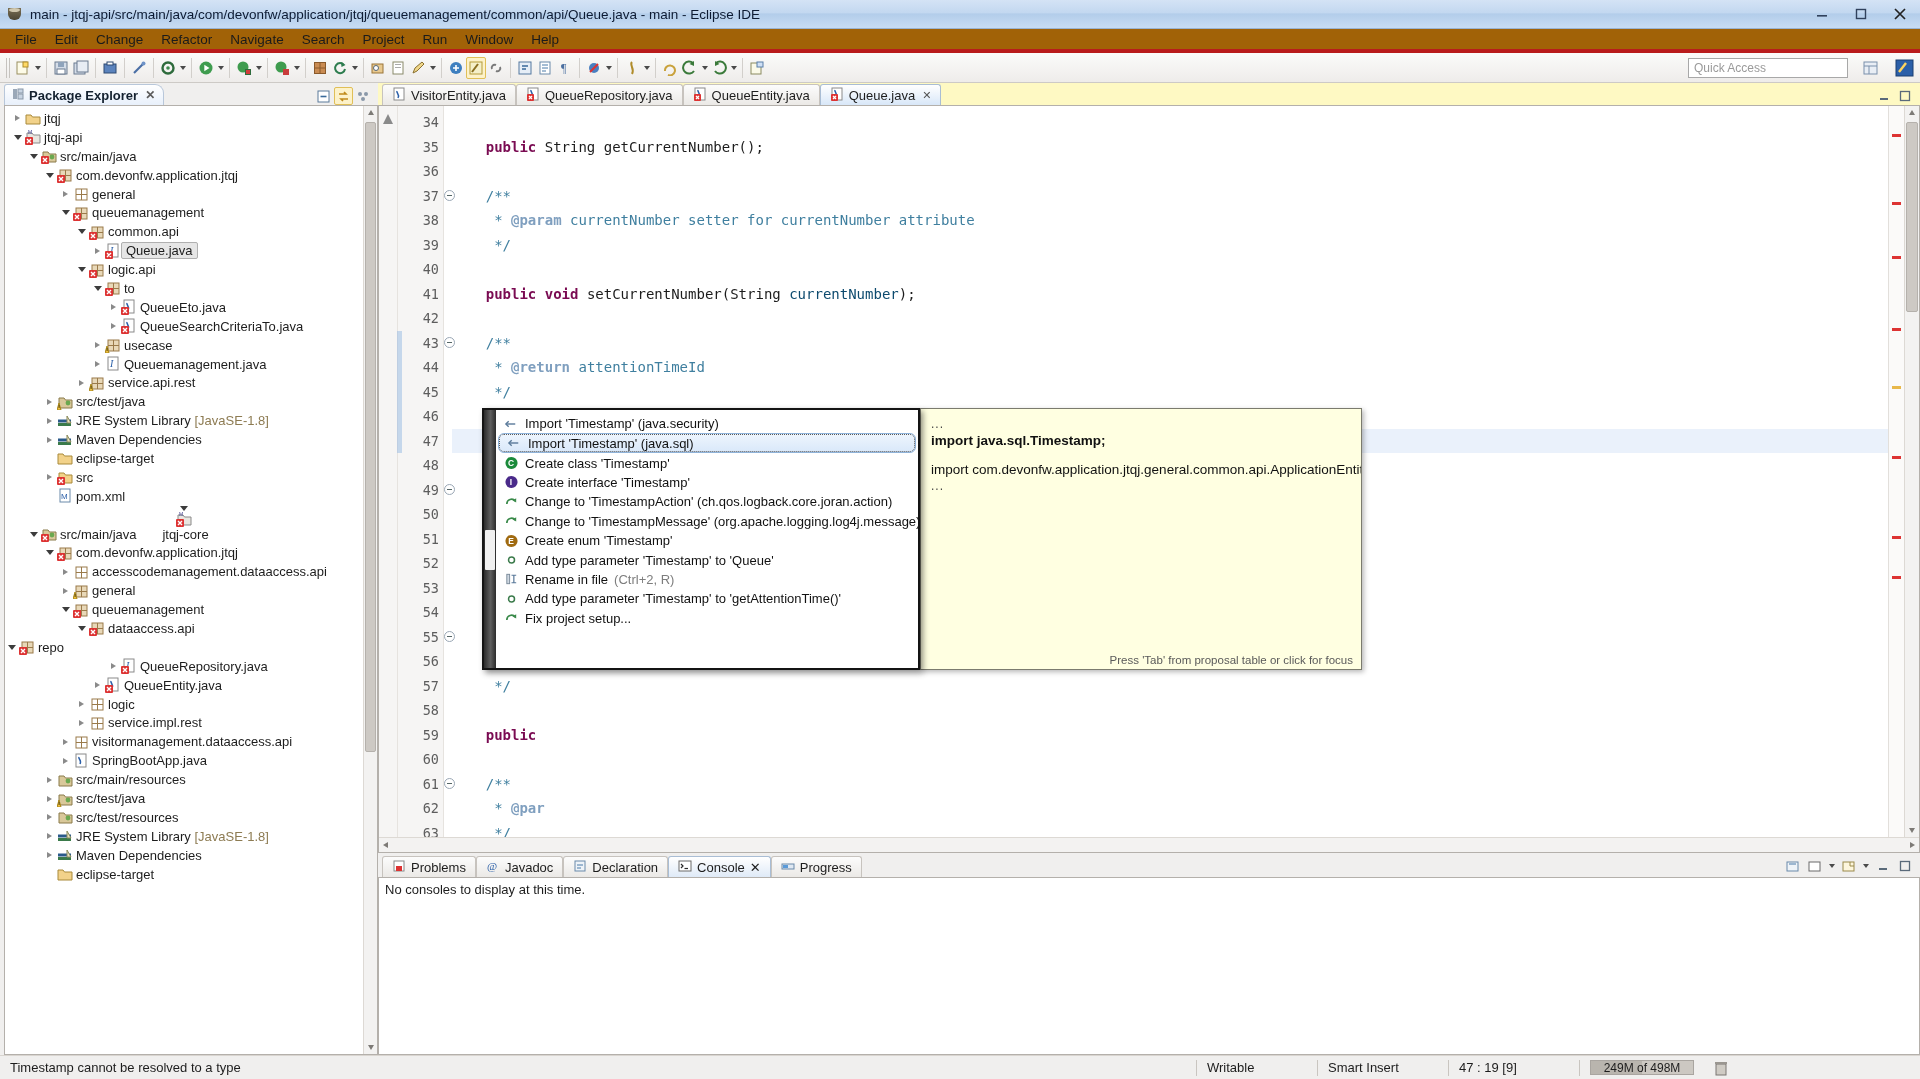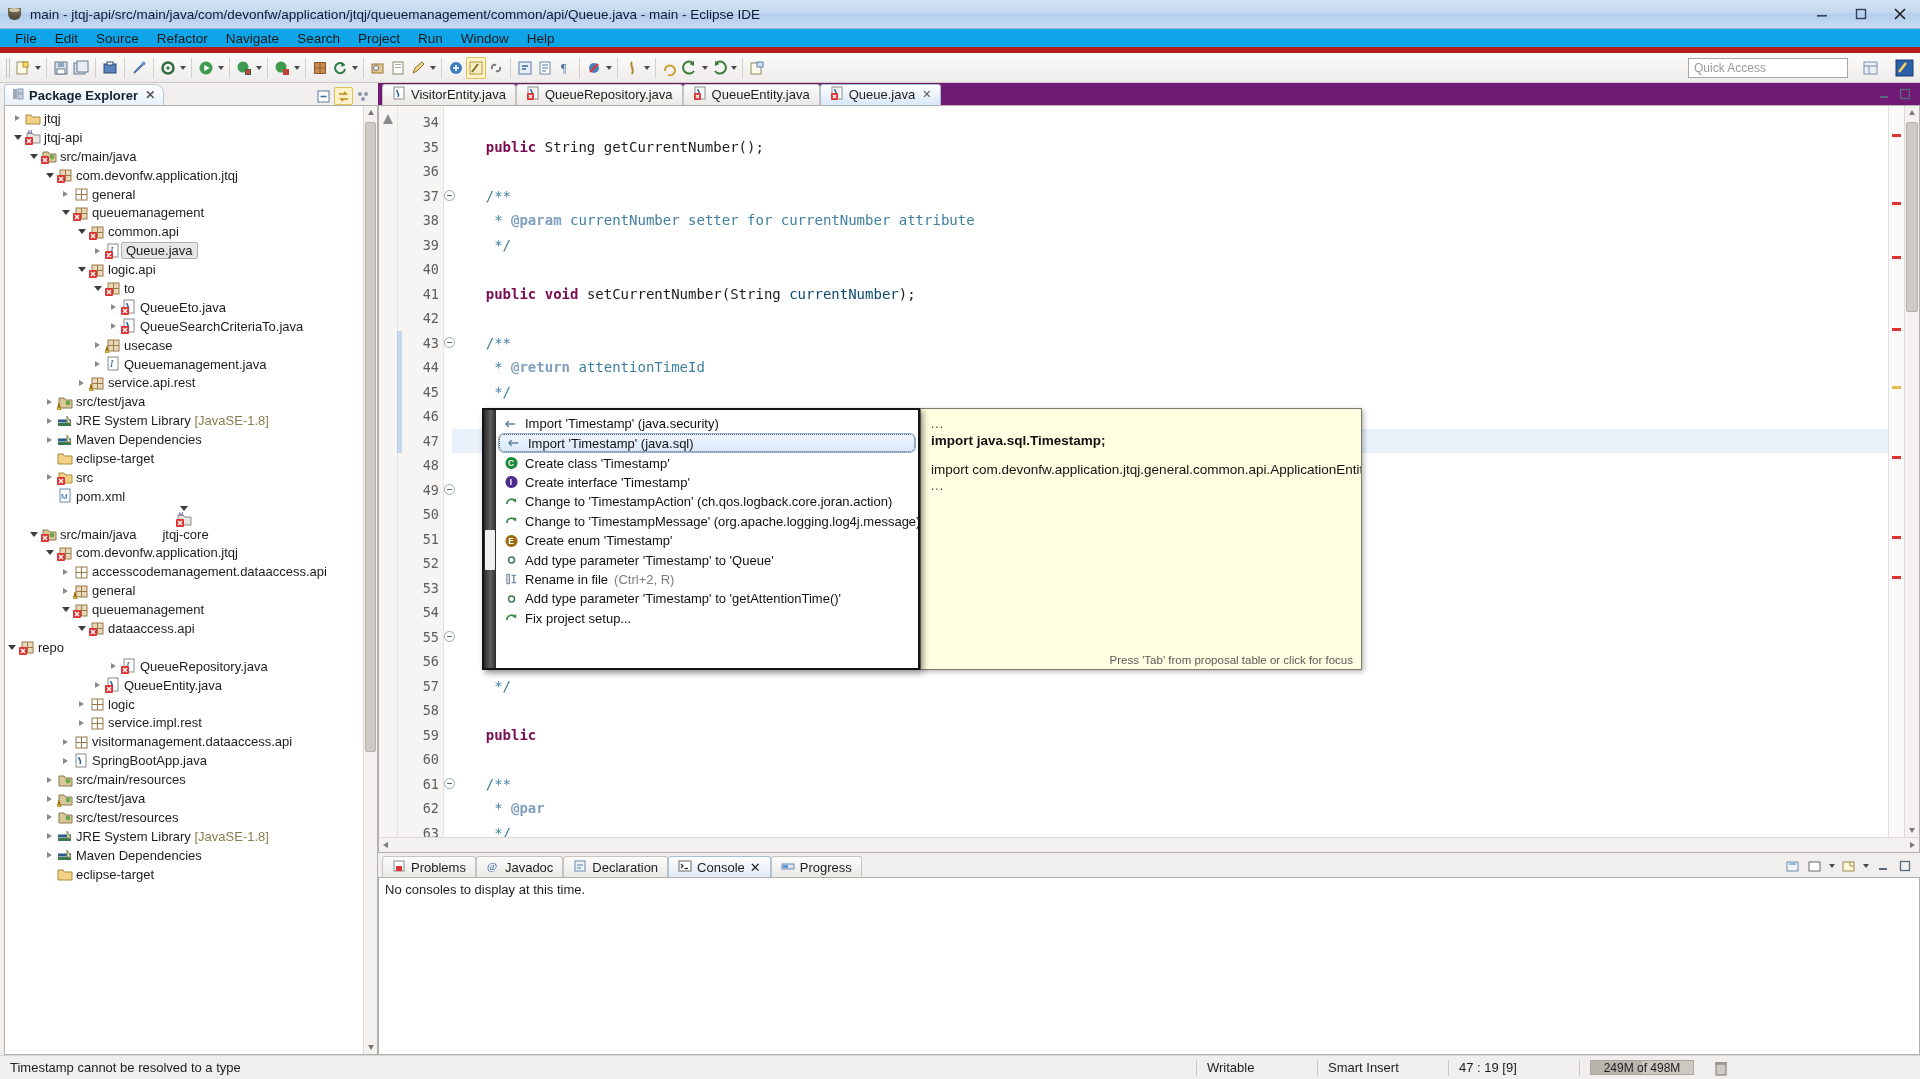--- a/index.html
+++ b/index.html
@@ -37,24 +37,24 @@
     display:flex; align-items:center; justify-content:center;
     color:#30415c; font-size:15px;
     border: 1px solid transparent;
   }
   .winbtn.close { color:#333; }
   .winbtn svg { display:block; }
 
   
   .menubar {
     height: 24px; flex:none;
-    background: #0ea5e9;
+    background: #a16207;
     display:flex; align-items:center;
     padding-left: 6px;
-    border-bottom: 6px solid #b91c1c;
+    border-bottom: 4px solid #b91c1c;
   }
   .menu-item { padding: 3px 9px; font-size:13.5px; color:#1b1b1b; cursor:default; }
 
   
   .toolbar {
     height: 30px; flex:none;
     background: linear-gradient(to bottom,#fbfbfa,#eeecea);
     border-bottom: 1px solid #cdcac6;
     display:flex; align-items:center; padding: 0 4px;
     position: relative;
@@ -105,21 +105,21 @@
   .ticon { width:17px; flex:none; display:flex; align-items:center; justify-content:center; }
   .tlabel { padding-left:3px; }
   .tlabel .dim { color:#8d7b52; }
   .trow.selected .tlabel { background:#e6e6e6; border:1px solid #b0b0b0; border-radius:2px; padding:0 4px; }
   .vscroll-track { width:14px; background:#f3f2f1; border-left:1px solid #ddd9d4; position:relative; flex:none; }
   .vscroll-thumb { position:absolute; left:1px; right:1px; background:#cdc9c4; border:1px solid #b5b1ac; border-radius:2px; }
   .vscroll-btn { position:absolute; left:0; right:0; height:14px; display:flex; align-items:center; justify-content:center; background:#f3f2f1;}
 
   
   .right { flex:1; display:flex; flex-direction:column; min-width:0; }
-  .etabrow { height:22px; display:flex; align-items:center; padding-left:4px; background:#701a75; position:relative; }
+  .etabrow { height:22px; display:flex; align-items:flex-end; padding-left:4px; background:#fef9c3; position:relative; }
   .etab {
     height:21px; display:flex; align-items:center; gap:5px; padding:0 9px;
     border:1px solid #c7c3be; border-bottom:none; border-radius:3px 3px 0 0;
     background:linear-gradient(to bottom,#fcfcfc,#ebe9e6);
     font-size:13px; color:#1d1d1d; white-space:nowrap;
   }
   .etab.active {
     background:linear-gradient(to bottom,#ffffff,#d8e7f8);
     border-color:#a9bdd4; font-weight:400;
   }
@@ -266,21 +266,21 @@
         <svg width="16" height="16" viewBox="0 0 16 16">
             <path d="M3 3 L13 13 M13 3 L3 13" stroke="#222" stroke-width="1.7"></path>
           </svg>
       </div>
     </div>
   </div>
 
   <div class="menubar">
     <div class="menu-item">File</div>
     <div class="menu-item">Edit</div>
-    <div class="menu-item">Source</div>
+    <div class="menu-item">Change</div>
     <div class="menu-item">Refactor</div>
     <div class="menu-item">Navigate</div>
     <div class="menu-item">Search</div>
     <div class="menu-item">Project</div>
     <div class="menu-item">Run</div>
     <div class="menu-item">Window</div>
     <div class="menu-item">Help</div>
   </div>
 
   <div class="toolbar">

